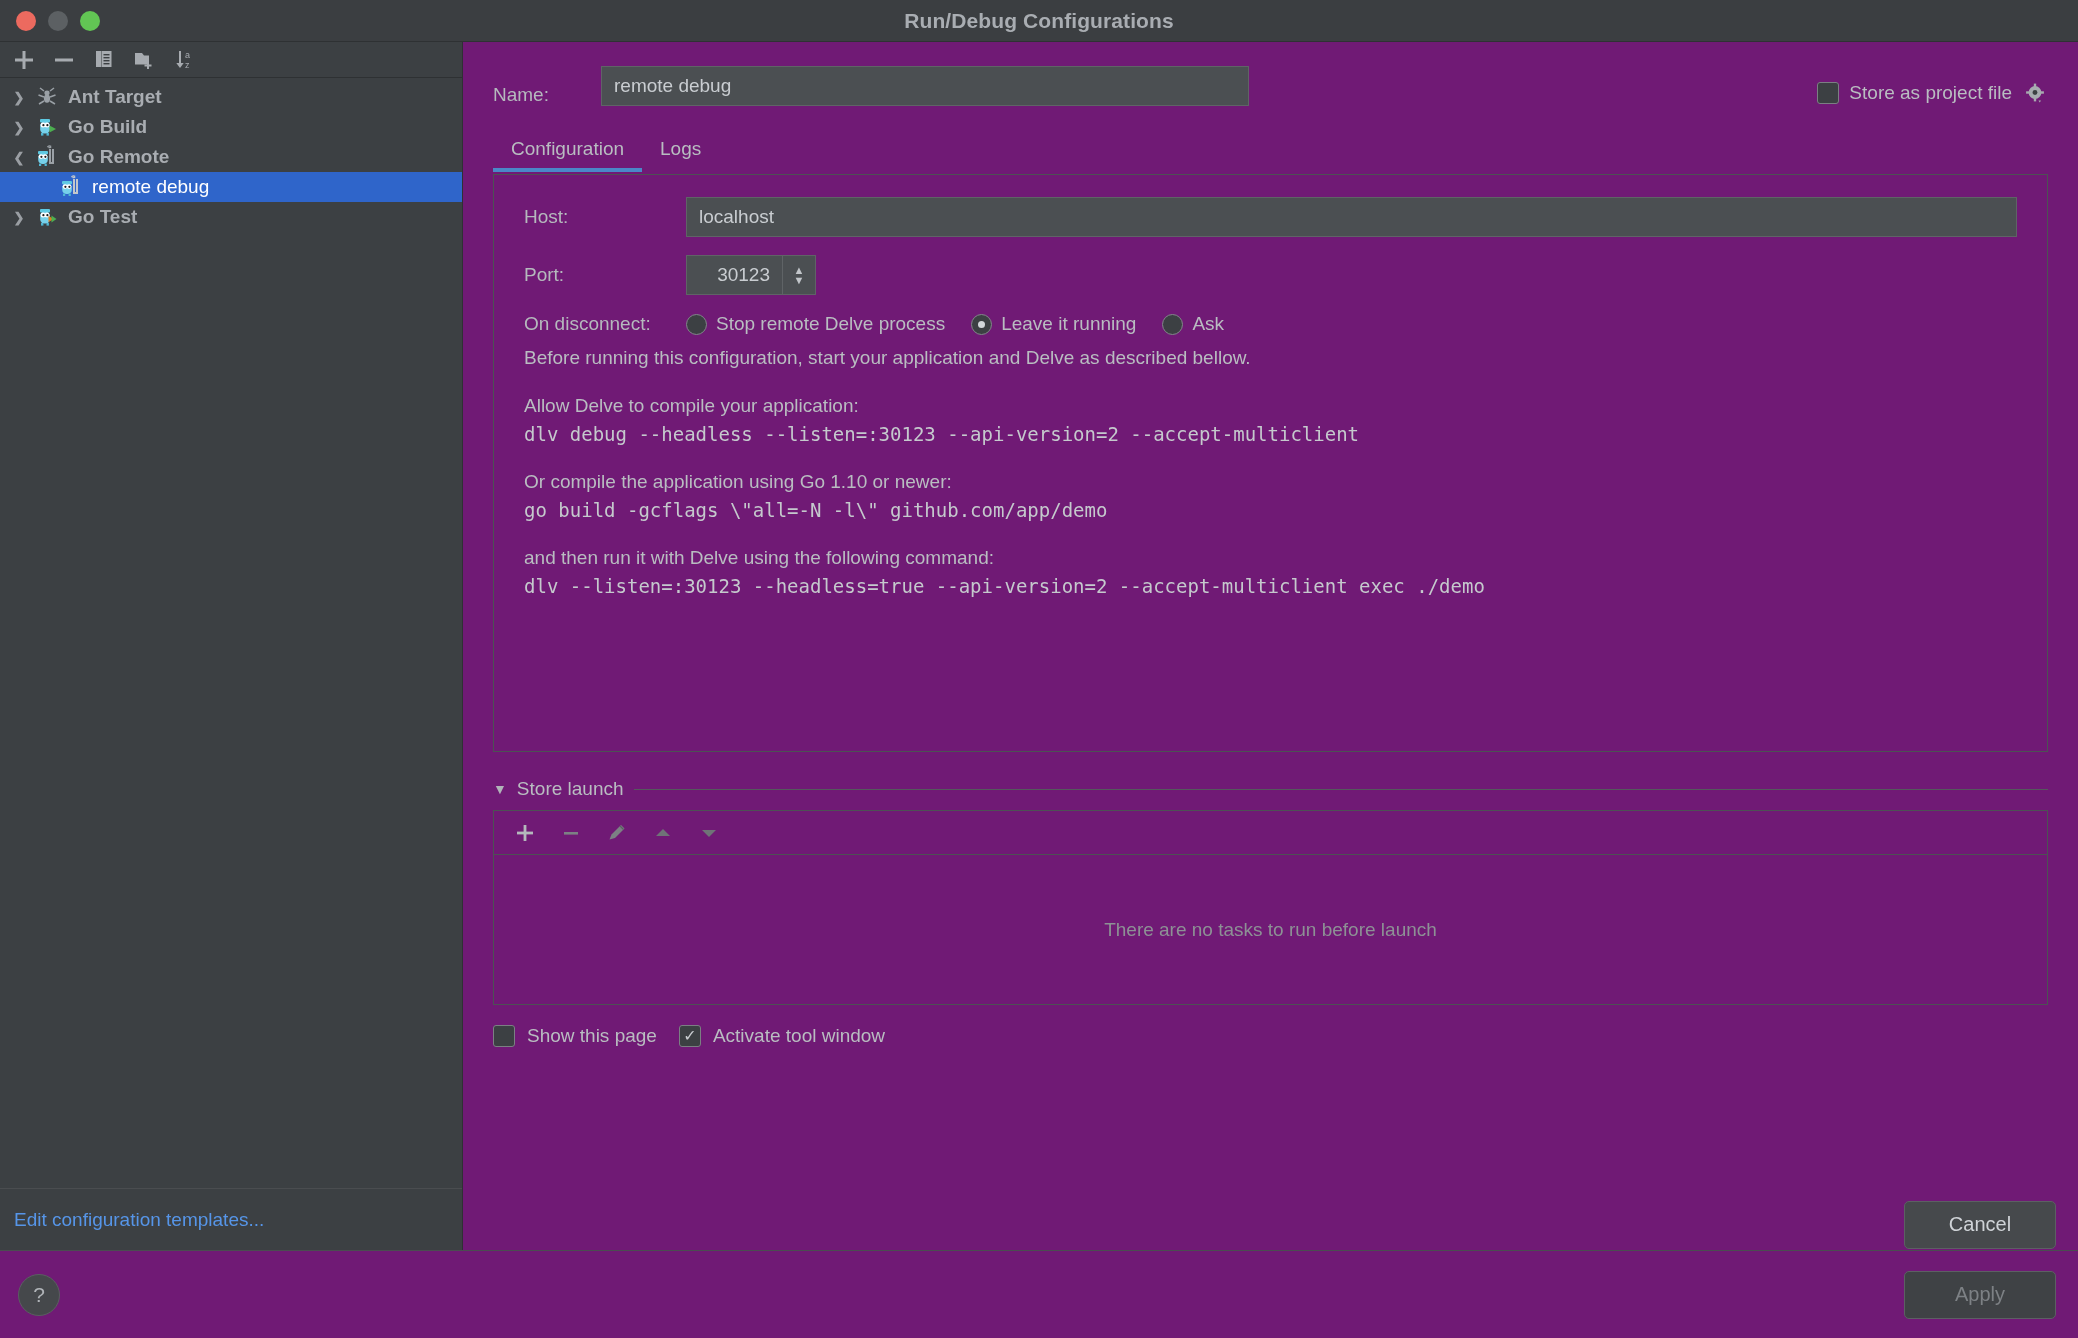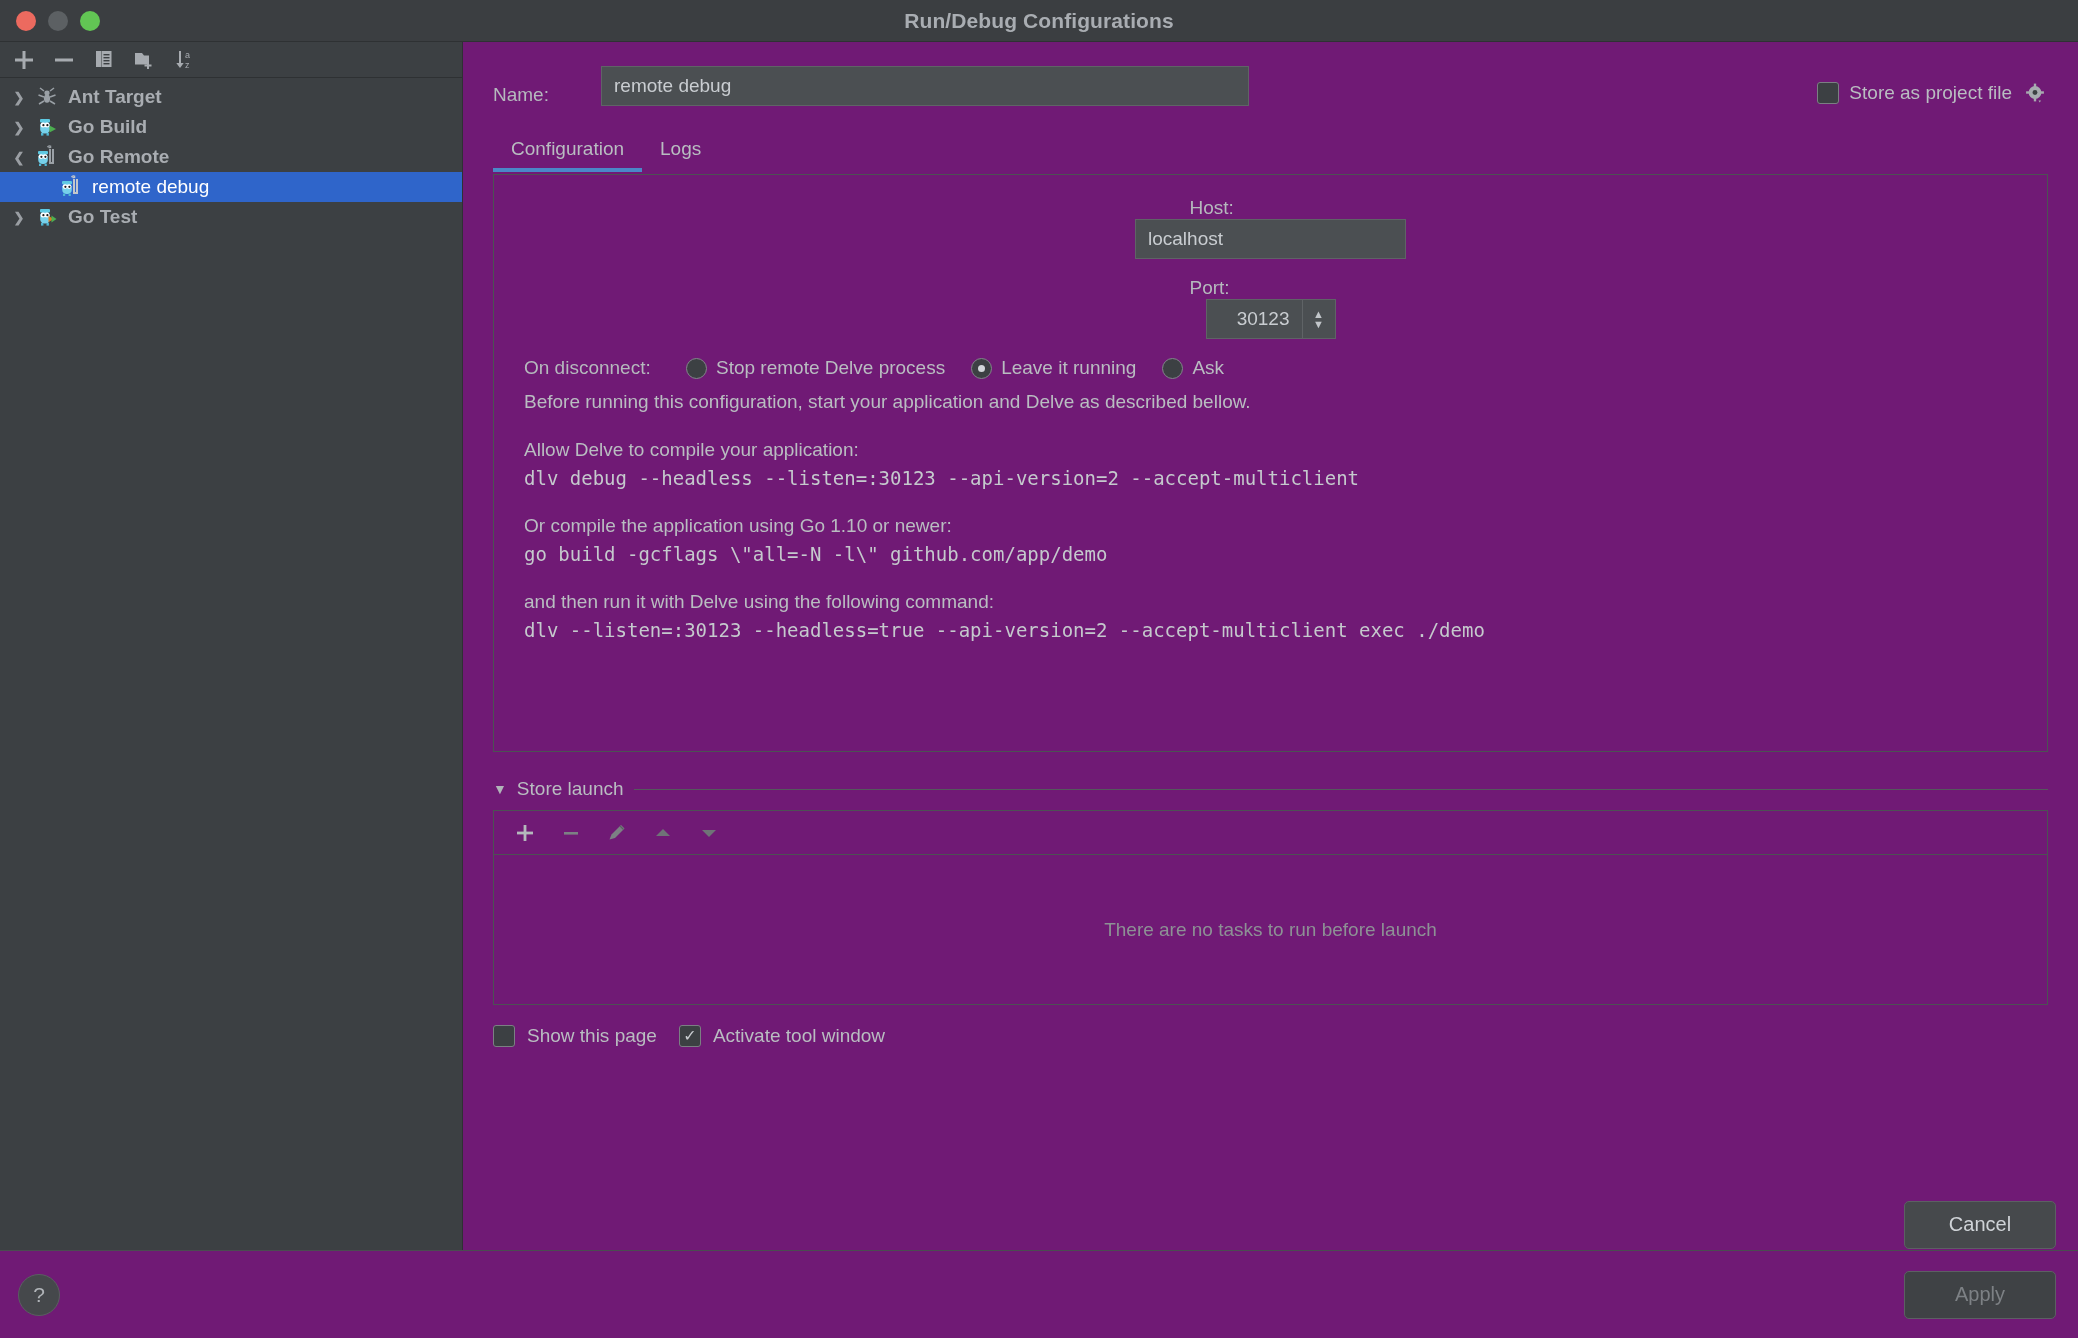--- a/index.html
+++ b/index.html
@@ -129,21 +129,21 @@
   }
 
   .panel {
     margin: 0 30px;
     border: 1px solid #4d5154;
     border-top: 1px solid #4d5154;
     flex: none;
     padding: 22px 0 22px 0;
     height: 578px;
   }
-  .field-row { display: flex; align-items: center; padding: 0 30px; margin-bottom: 18px; flex-direction: column; }
+  .field-row { display: flex; align-items: center; padding: 0 30px; margin-bottom: 18px; }
   .field-label { font-size: 19px; color: #b5b9bd; width: 162px; }
   .host-input { flex: 1; }
 
   .spinner-wrap { display: flex; }
   .port-input {
     width: 96px; text-align: right; border-right: none;
   }
   .spinner-btns {
     width: 34px; height: 40px;
     border: 1px solid #5f6366;
@@ -379,20 +379,23 @@
               <rect x="11.5" y="18" width="2.4" height="2.6" fill="#4fb6d3"></rect>
               <path d="M13.5 11 L19 14 L13.5 17z" fill="#d98020"></path>
               <path d="M16.5 10.5 L21.5 14 L16.5 17.5z" fill="#4caf50"></path>
             </svg>
           </span>
           <span class="tree-label">Go Test</span>
         </div>
 
       </div>
 
+      <div class="left-footer">
+        <span class="link">Edit configuration templates...</span>
+      </div>
     </div>
 
     <div class="right">
 
       <div class="name-row">
         <span class="name-label">Name:</span>
         <input class="text-input name-input" value="remote debug" style="">
         <span class="store-wrap">
           <span class="cb"></span>
           <span class="cb-label">Store as project file</span>

